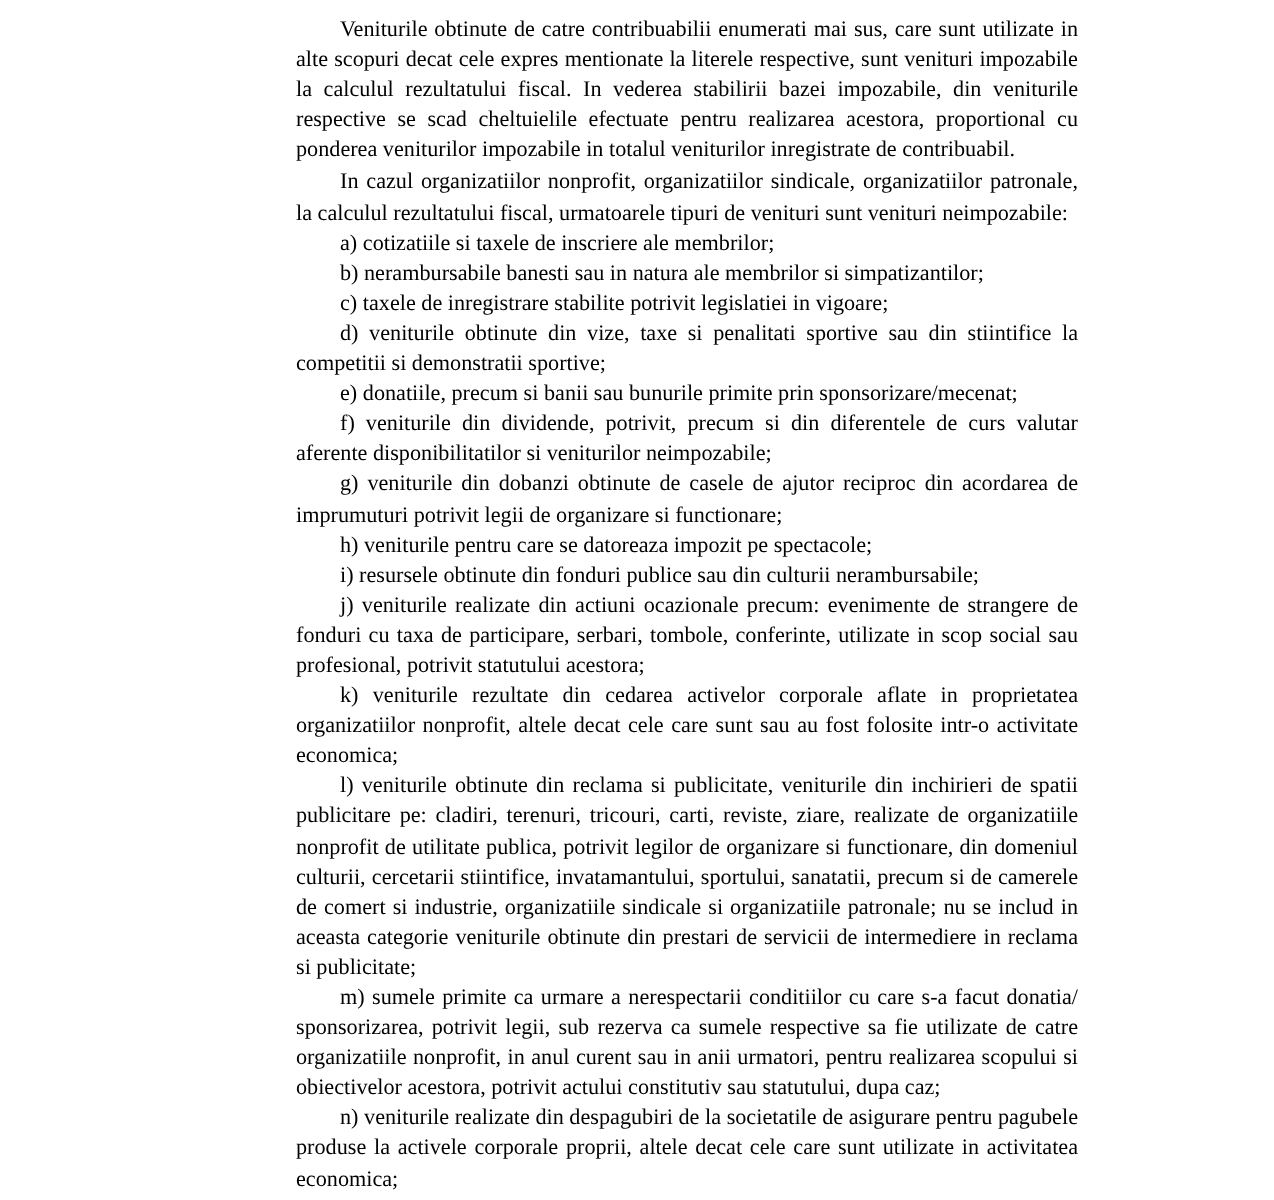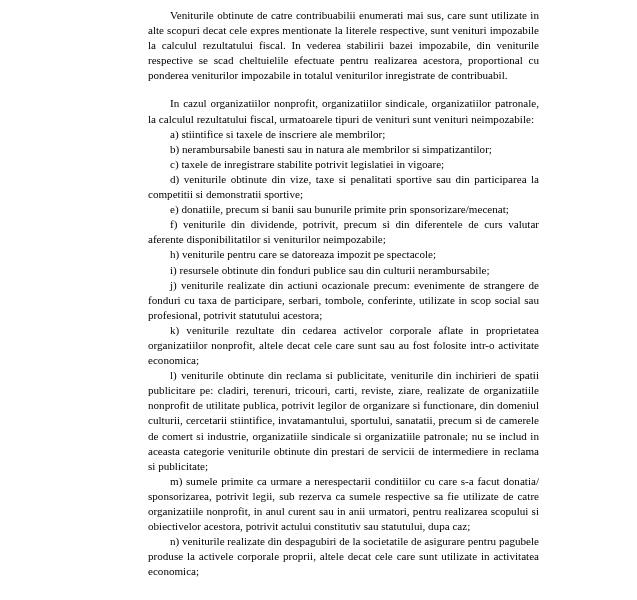--- a/index.html
+++ b/index.html
@@ -27,43 +27,44 @@
     text-align: justify;
     text-justify: inter-word;
     -webkit-hyphens: none;
     hyphens: none;
   }
   p.para {
     margin: 0;
     text-indent: 22px;
   }
   p.para.gap {
-    margin-top: 13px;
+    margin-top: 1px;
   }
   p.item {
     margin: 0;
     text-indent: 22px;
   }
 </style>
 </head>
 <body>
 
 <div id="page">
   <div class="doc-body">
 
     <p class="para">Veniturile obtinute de catre contribuabilii enumerati mai sus, care sunt utilizate in alte scopuri decat cele expres mentionate la literele respective, sunt venituri impozabile la calculul rezultatului fiscal. In vederea stabilirii bazei impozabile, din veniturile respective se scad cheltuielile efectuate pentru realizarea acestora, proportional cu ponderea veniturilor impozabile in totalul veniturilor inregistrate de contribuabil.</p>
 
     <p class="para gap">In cazul organizatiilor nonprofit, organizatiilor sindicale, organizatiilor patronale, la calculul rezultatului fiscal, urmatoarele tipuri de venituri sunt venituri neimpozabile:</p>
 
-    <p class="item">a) stiintifice si taxele de inscriere ale membrilor;</p>
+    <p class="item">a) cotizatiile si taxele de inscriere ale membrilor;</p>
     <p class="item">b) nerambursabile banesti sau in natura ale membrilor si simpatizantilor;</p>
     <p class="item">c) taxele de inregistrare stabilite potrivit legislatiei in vigoare;</p>
-    <p class="item">d) veniturile obtinute din vize, taxe si penalitati sportive sau din participarea la competitii si demonstratii sportive;</p>
+    <p class="item">d) veniturile obtinute din vize, taxe si penalitati sportive sau din stiintifice la competitii si demonstratii sportive;</p>
     <p class="item">e) donatiile, precum si banii sau bunurile primite prin sponsorizare/mecenat;</p>
     <p class="item">f) veniturile din dividende, potrivit, precum si din diferentele de curs valutar aferente disponibilitatilor si veniturilor neimpozabile;</p>
+    <p class="item">g) veniturile din dobanzi obtinute de casele de ajutor reciproc din acordarea de imprumuturi potrivit legii de organizare si functionare;</p>
     <p class="item">h) veniturile pentru care se datoreaza impozit pe spectacole;</p>
     <p class="item">i) resursele obtinute din fonduri publice sau din culturii nerambursabile;</p>
     <p class="item">j) veniturile realizate din actiuni ocazionale precum: evenimente de strangere de fonduri cu taxa de participare, serbari, tombole, conferinte, utilizate in scop social sau profesional, potrivit statutului acestora;</p>
     <p class="item">k) veniturile rezultate din cedarea activelor corporale aflate in proprietatea organizatiilor nonprofit, altele decat cele care sunt sau au fost folosite intr-o activitate economica;</p>
     <p class="item">l) veniturile obtinute din reclama si publicitate, veniturile din inchirieri de spatii publicitare pe: cladiri, terenuri, tricouri, carti, reviste, ziare, realizate de organizatiile nonprofit de utilitate publica, potrivit legilor de organizare si functionare, din domeniul culturii, cercetarii stiintifice, invatamantului, sportului, sanatatii, precum si de camerele de comert si industrie, organizatiile sindicale si organizatiile patronale; nu se includ in aceasta categorie veniturile obtinute din prestari de servicii de intermediere in reclama si publicitate;</p>
     <p class="item">m) sumele primite ca urmare a nerespectarii conditiilor cu care s-a facut donatia/ sponsorizarea, potrivit legii, sub rezerva ca sumele respective sa fie utilizate de catre organizatiile nonprofit, in anul curent sau in anii urmatori, pentru realizarea scopului si obiectivelor acestora, potrivit actului constitutiv sau statutului, dupa caz;</p>
     <p class="item">n) veniturile realizate din despagubiri de la societatile de asigurare pentru pagubele produse la activele corporale proprii, altele decat cele care sunt utilizate in activitatea economica;</p>
 
   </div>
 </div>

